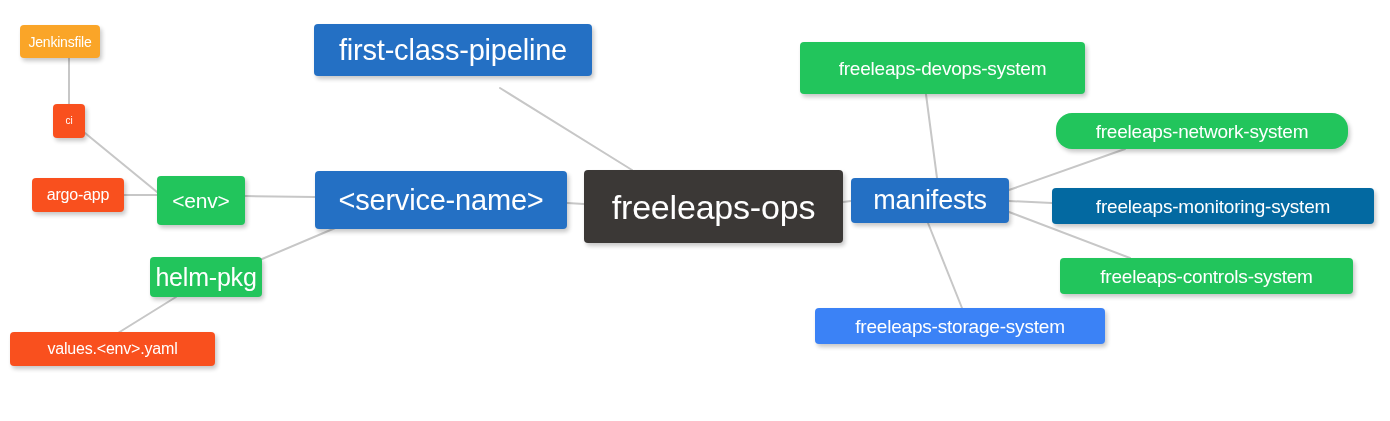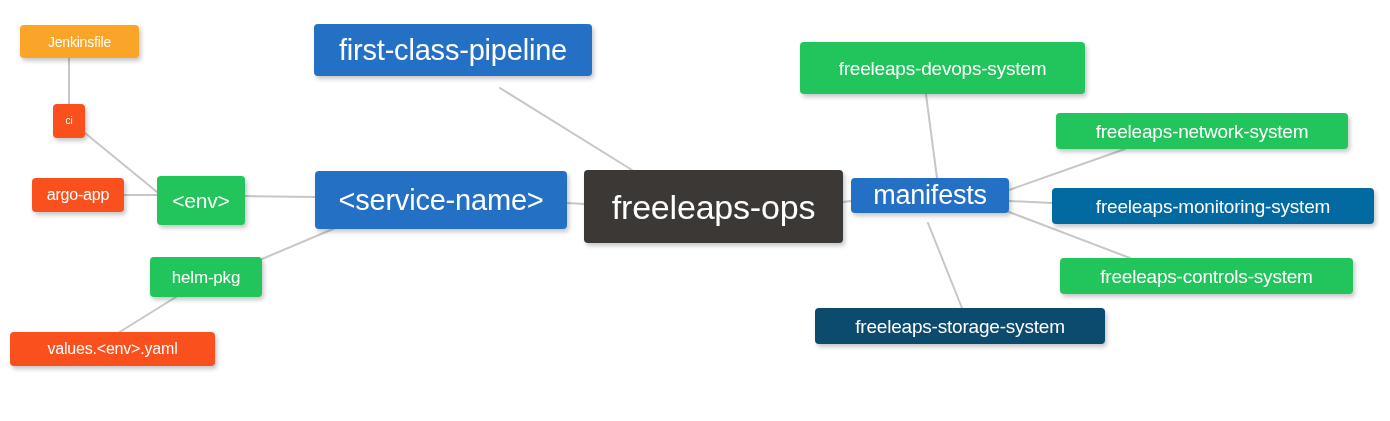--- a/index.html
+++ b/index.html
@@ -55,59 +55,59 @@
       <line x1="500" y1="88" x2="632" y2="170" stroke="#c7c7c7" stroke-width="2" stroke-linecap="round"></line>
       <line x1="567" y1="203" x2="584" y2="204" stroke="#c7c7c7" stroke-width="2" stroke-linecap="round"></line>
       <line x1="843" y1="202" x2="851" y2="201" stroke="#c7c7c7" stroke-width="2" stroke-linecap="round"></line>
       <line x1="937" y1="178" x2="922" y2="64" stroke="#c7c7c7" stroke-width="2" stroke-linecap="round"></line>
       <line x1="1009" y1="190" x2="1125" y2="149" stroke="#c7c7c7" stroke-width="2" stroke-linecap="round"></line>
       <line x1="1009" y1="201" x2="1052" y2="203" stroke="#c7c7c7" stroke-width="2" stroke-linecap="round"></line>
       <line x1="1009" y1="212" x2="1130" y2="258" stroke="#c7c7c7" stroke-width="2" stroke-linecap="round"></line>
       <line x1="928" y1="223" x2="962" y2="308" stroke="#c7c7c7" stroke-width="2" stroke-linecap="round"></line>
     </svg>
   <div id="nodes">
-      <div class="node" style="left: 20px; top: 25px; width: 119px; height: 33px; background: rgb(250, 165, 40); font-size: 14px;">
+      <div class="node" style="left: 20px; top: 25px; width: 80px; height: 33px; background: rgb(250, 165, 40); font-size: 14px;">
         <span class="node-label">Jenkinsfile</span>
       </div>
       <div class="node" style="left: 53px; top: 104px; width: 32px; height: 34px; background: rgb(249, 80, 30); font-size: 10px;">
         <span class="node-label">ci</span>
       </div>
       <div class="node" style="left: 32px; top: 178px; width: 92px; height: 34px; background: rgb(249, 80, 30); font-size: 16px;">
         <span class="node-label">argo-app</span>
       </div>
       <div class="node" style="left: 157px; top: 176px; width: 88px; height: 49px; background: rgb(34, 197, 92); font-size: 21px;">
         <span class="node-label">&lt;env&gt;</span>
       </div>
-      <div class="node" style="left: 150px; top: 257px; width: 112px; height: 40px; background: rgb(34, 197, 92); font-size: 17px;">
+      <div class="node" style="left: 150px; top: 257px; width: 112px; height: 40px; background: rgb(34, 197, 92); font-size: 25px;">
         <span class="node-label">helm-pkg</span>
       </div>
       <div class="node" style="left: 10px; top: 332px; width: 205px; height: 34px; background: rgb(249, 80, 30); font-size: 16px;">
         <span class="node-label">values.&lt;env&gt;.yaml</span>
       </div>
       <div class="node" style="left: 314px; top: 24px; width: 278px; height: 52px; background: rgb(36, 112, 196); font-size: 29px;">
         <span class="node-label">first-class-pipeline</span>
       </div>
       <div class="node" style="left: 315px; top: 171px; width: 252px; height: 58px; background: rgb(36, 112, 196); font-size: 29px;">
         <span class="node-label">&lt;service-name&gt;</span>
       </div>
       <div class="node" style="left: 584px; top: 170px; width: 259px; height: 73px; background: rgb(59, 56, 54); font-size: 34px;">
         <span class="node-label">freeleaps-ops</span>
       </div>
-      <div class="node" style="left: 851px; top: 178px; width: 158px; height: 35px; background: rgb(36, 112, 196); font-size: 27px;">
+      <div class="node" style="left: 851px; top: 178px; width: 158px; height: 45px; background: rgb(36, 112, 196); font-size: 27px;">
         <span class="node-label">manifests</span>
       </div>
       <div class="node" style="left: 800px; top: 42px; width: 285px; height: 52px; background: rgb(34, 197, 92); font-size: 19px;">
         <span class="node-label">freeleaps-devops-system</span>
       </div>
-      <div class="node" style="left: 1056px; top: 113px; width: 292px; height: 36px; background: rgb(34, 197, 92); font-size: 19px;">
+      <div class="node" style="left: 1056px; top: 113px; width: 292px; height: 36px; background: rgb(34, 197, 92); font-size: 19px; border-radius: 16px;">
         <span class="node-label">freeleaps-network-system</span>
       </div>
       <div class="node" style="left: 1052px; top: 188px; width: 322px; height: 36px; background: #0369a1; font-size: 19px;">
         <span class="node-label">freeleaps-monitoring-system</span>
       </div>
       <div class="node" style="left: 1060px; top: 258px; width: 293px; height: 36px; background: rgb(34, 197, 92); font-size: 19px;">
         <span class="node-label">freeleaps-controls-system</span>
       </div>
-      <div class="node" style="left: 815px; top: 308px; width: 290px; height: 36px; background: #0c4a6e; font-size: 19px; align-items: center;">
+      <div class="node" style="left: 815px; top: 308px; width: 290px; height: 36px; background: #3b82f6; font-size: 19px; align-items: center;">
         <span class="node-label">freeleaps-storage-system</span>
       </div>
     </div>
 </div>
 
 </body></html>

